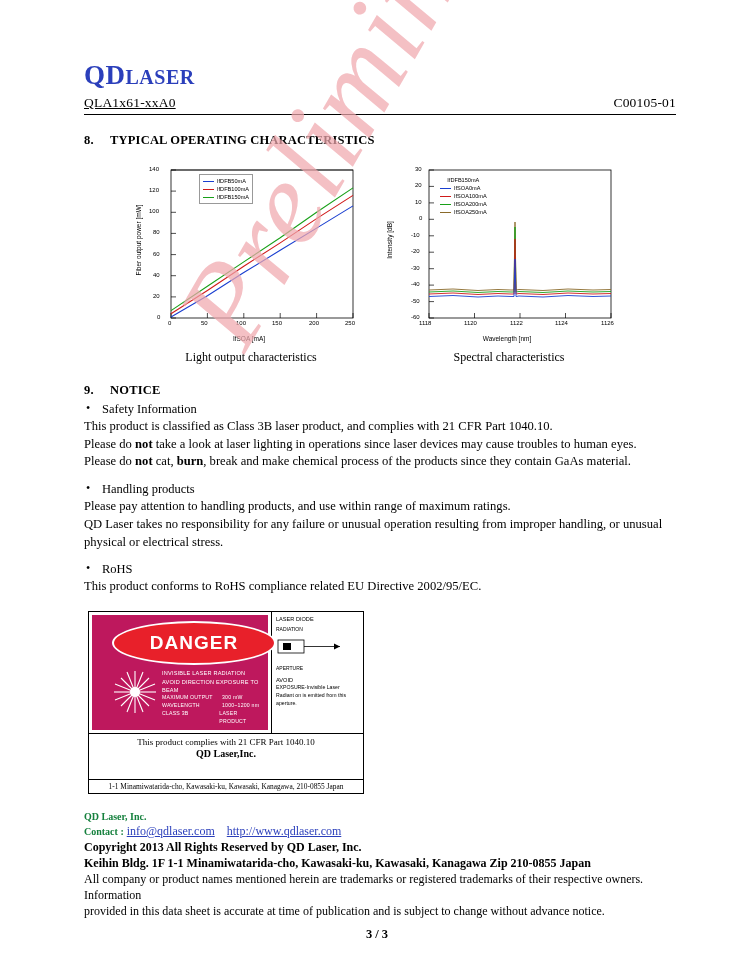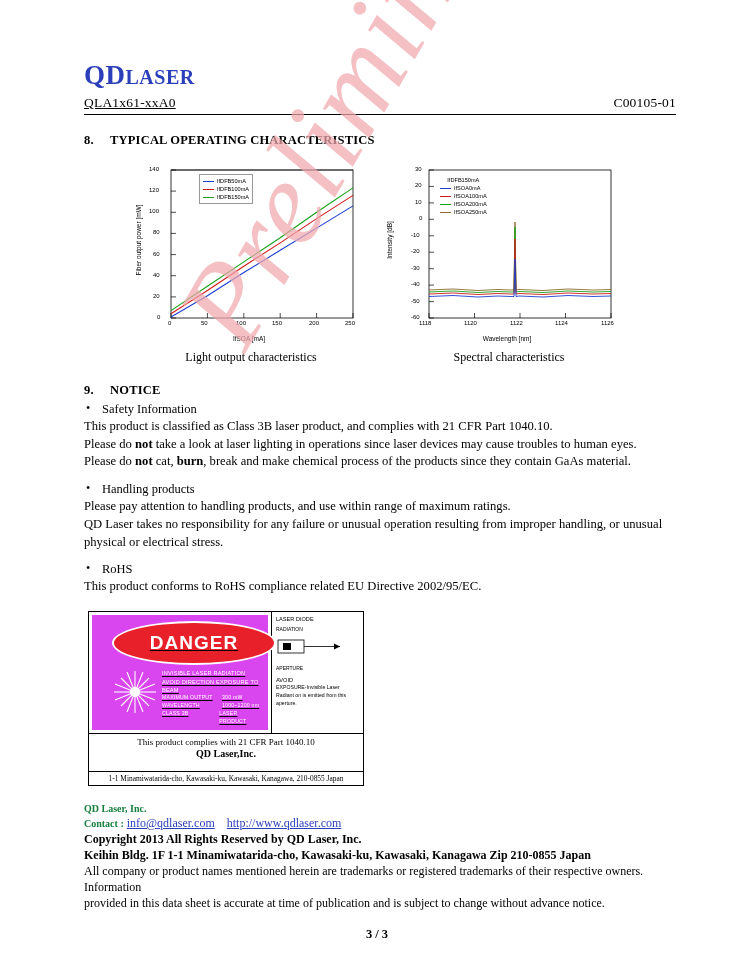--- a/index.html
+++ b/index.html
@@ -144,23 +144,22 @@
     border-bottom: 1px solid #000;
   }
   .label-left {
     width: 183px;
     border-right: 1px solid #000;
     background: #fff;
     padding: 3px;
     box-sizing: border-box;
   }
   .danger-area {
-    background: #d946ef;
+    background: #be185d;
     padding: 6px 4px 4px 20px;
-    text-decoration: underline;
   }
   .danger-ellipse {
     width: 160px;
     height: 40px;
     margin: 0 auto;
     border-radius: 50%;
     background: #e8202a;
     border: 2px solid #fff;
     color: #fff;
     font-family: "Liberation Sans", sans-serif;
@@ -205,21 +204,21 @@
   .label-mid {
     text-align: center;
     font-size: 9px;
     padding: 3px 0 1px 0;
     font-family: "Liberation Serif", serif;
   }
   .label-company {
     text-align: center;
     font-size: 10px;
     font-weight: bold;
-    padding-bottom: 12px;
+    padding-bottom: 20px;
     border-bottom: 1px solid #000;
   }
   .label-addr {
     text-align: center;
     font-size: 7.4px;
     padding: 2px 0 2px 0;
   }
 
   
   .footer {

